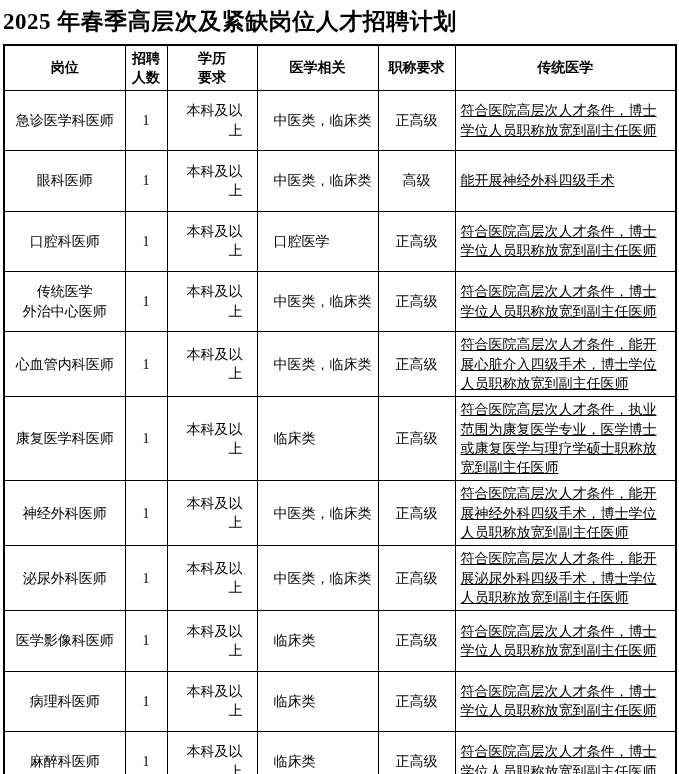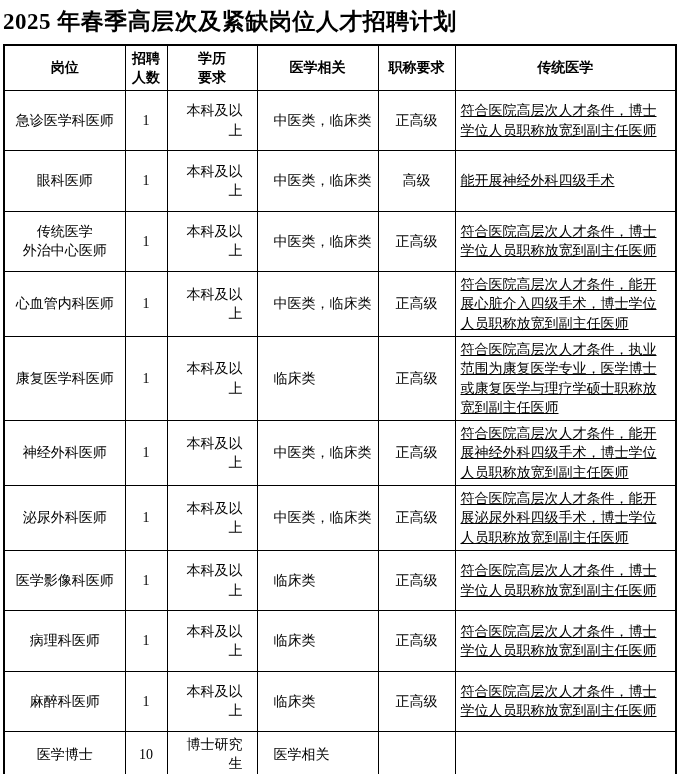--- a/index.html
+++ b/index.html
@@ -90,20 +90,28 @@
 
   <tr>
     <td class="c-pos">眼科医师</td>
     <td class="c-count">1</td>
     <td class="c-edu">本科及以上</td>
     <td class="c-major">中医类，临床类</td>
     <td class="c-title">高级</td>
     <td class="c-other">能开展神经外科四级手术</td>
   </tr>
 
+  <tr>
+    <td class="c-pos">口腔科医师</td>
+    <td class="c-count">1</td>
+    <td class="c-edu">本科及以上</td>
+    <td class="c-major">口腔医学</td>
+    <td class="c-title">正高级</td>
+    <td class="c-other">符合医院高层次人才条件，博士学位人员职称放宽到副主任医师</td>
+  </tr>
 
 
   <tr>
     <td class="c-pos">传统医学
 外治中心医师</td>
     <td class="c-count">1</td>
     <td class="c-edu">本科及以上</td>
     <td class="c-major">中医类，临床类</td>
     <td class="c-title">正高级</td>
     <td class="c-other">符合医院高层次人才条件，博士学位人员职称放宽到副主任医师</td>

